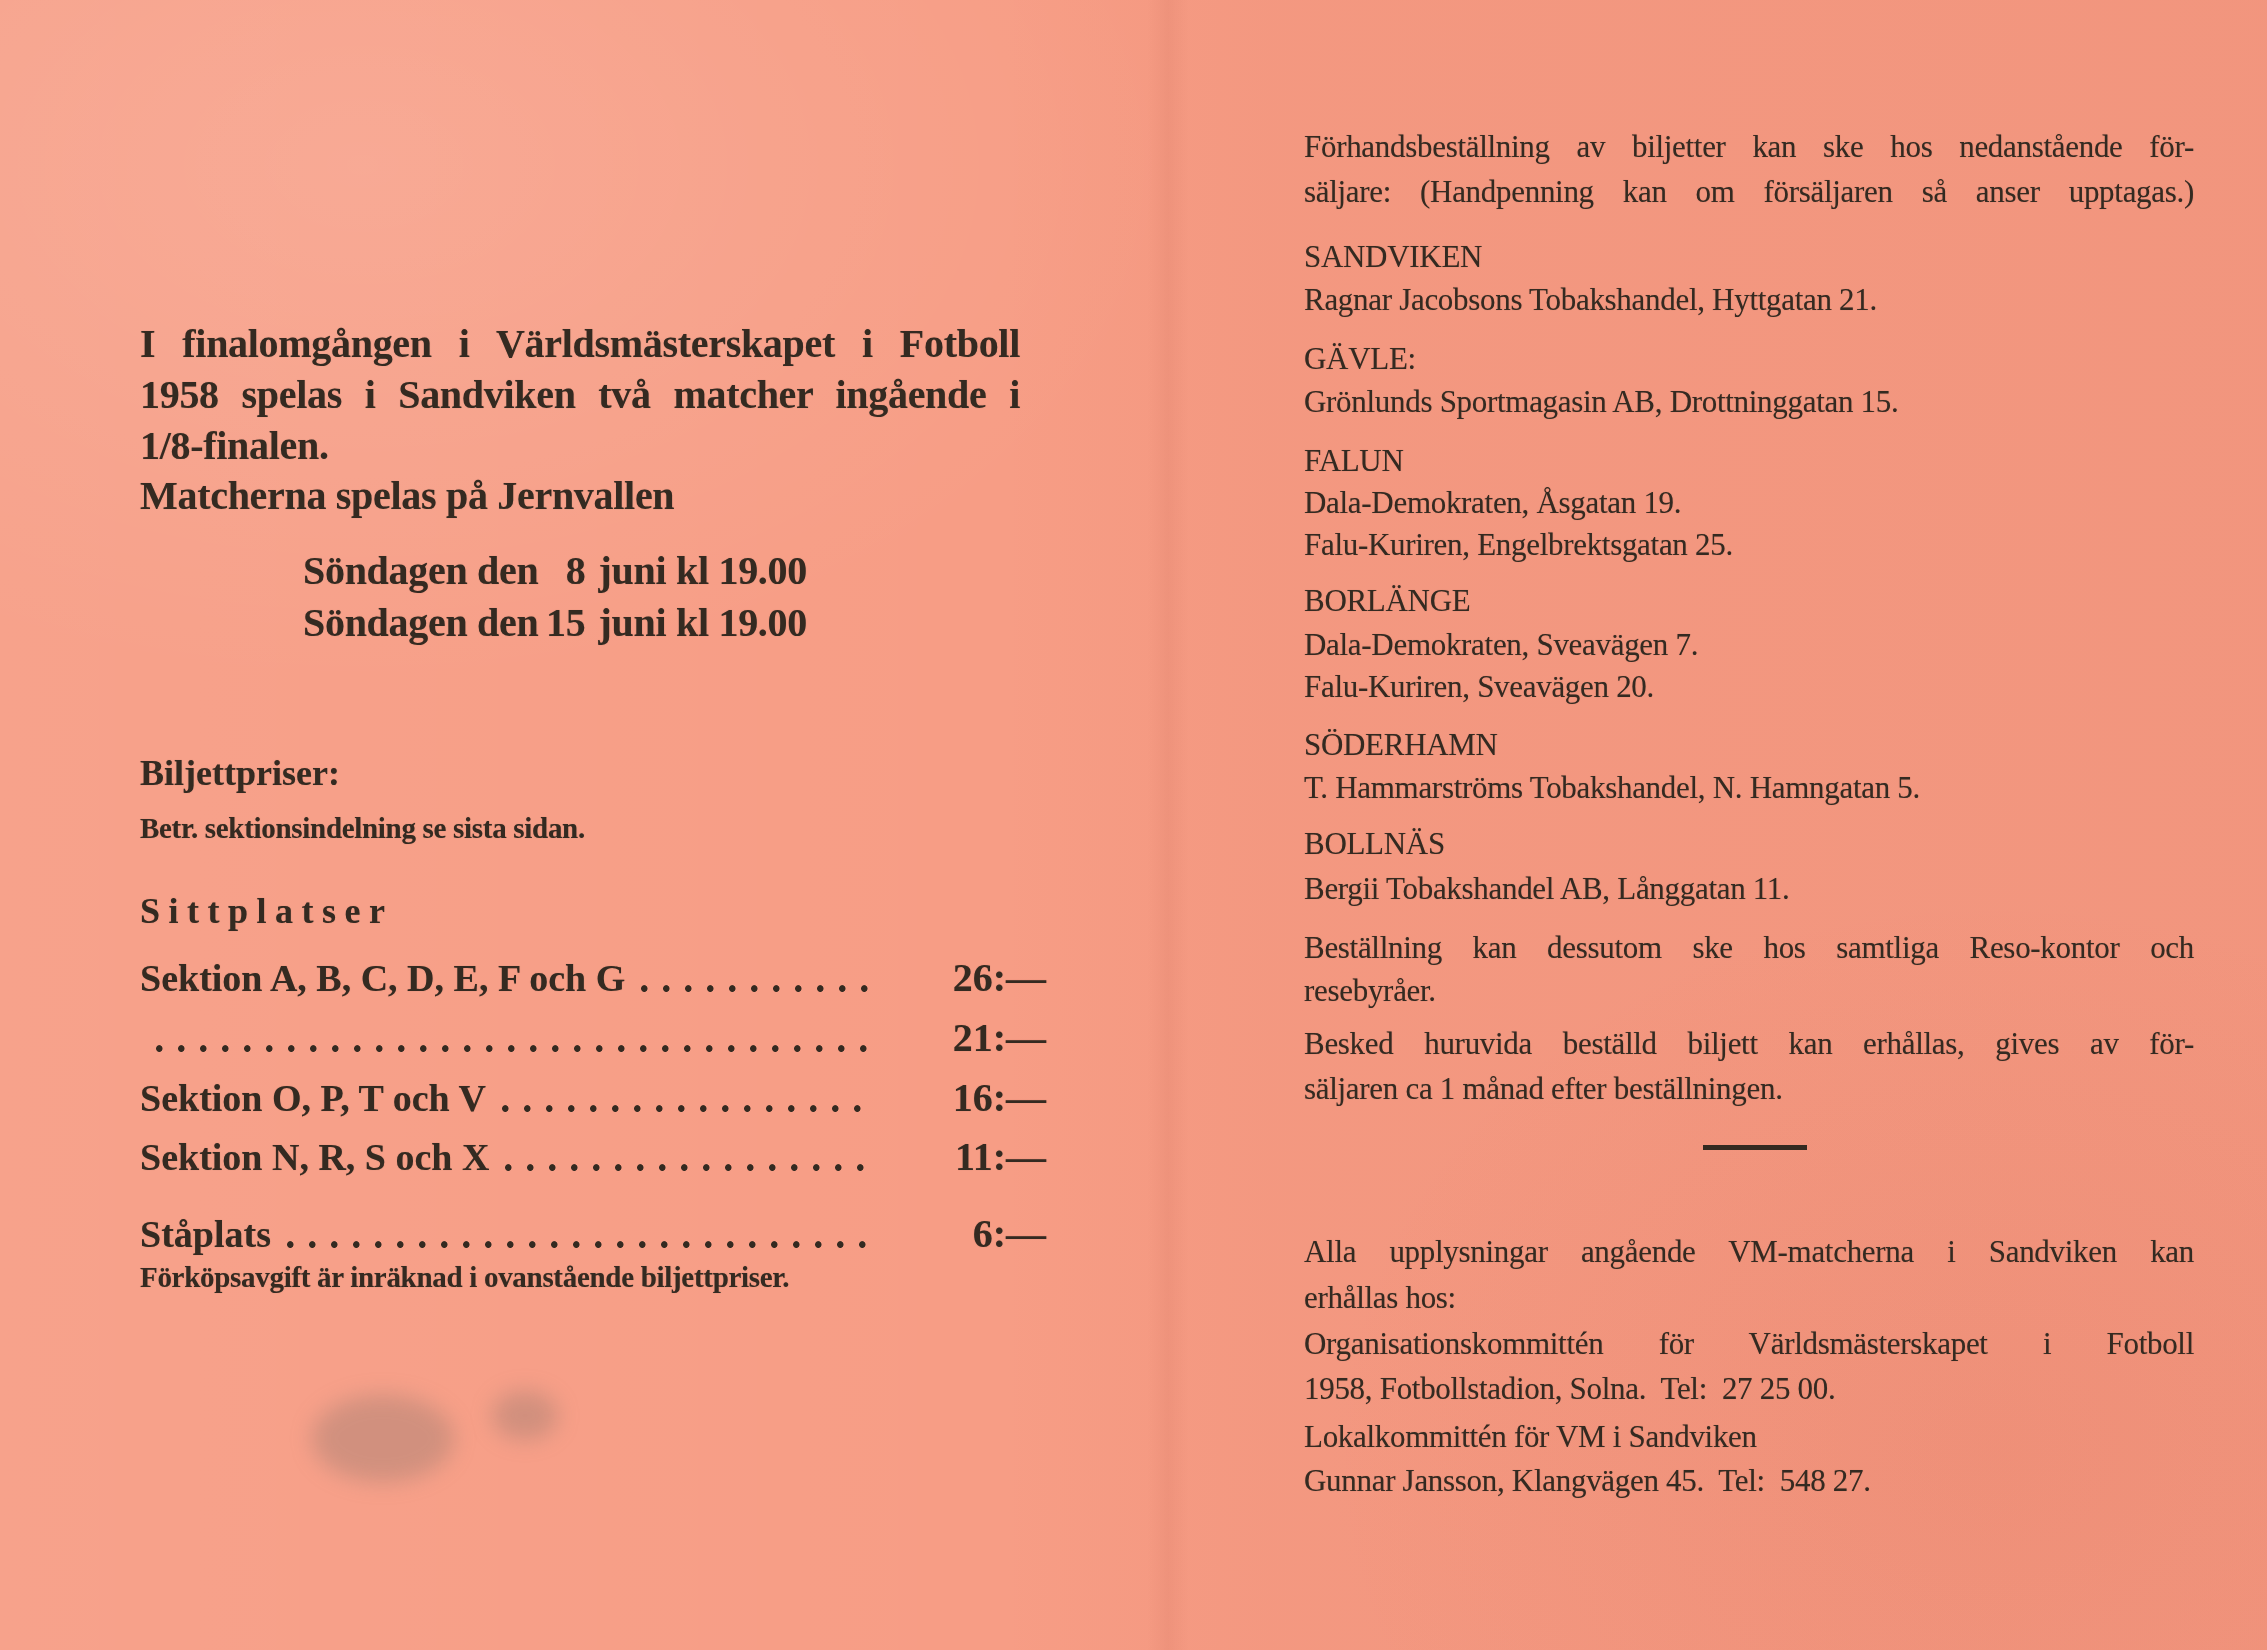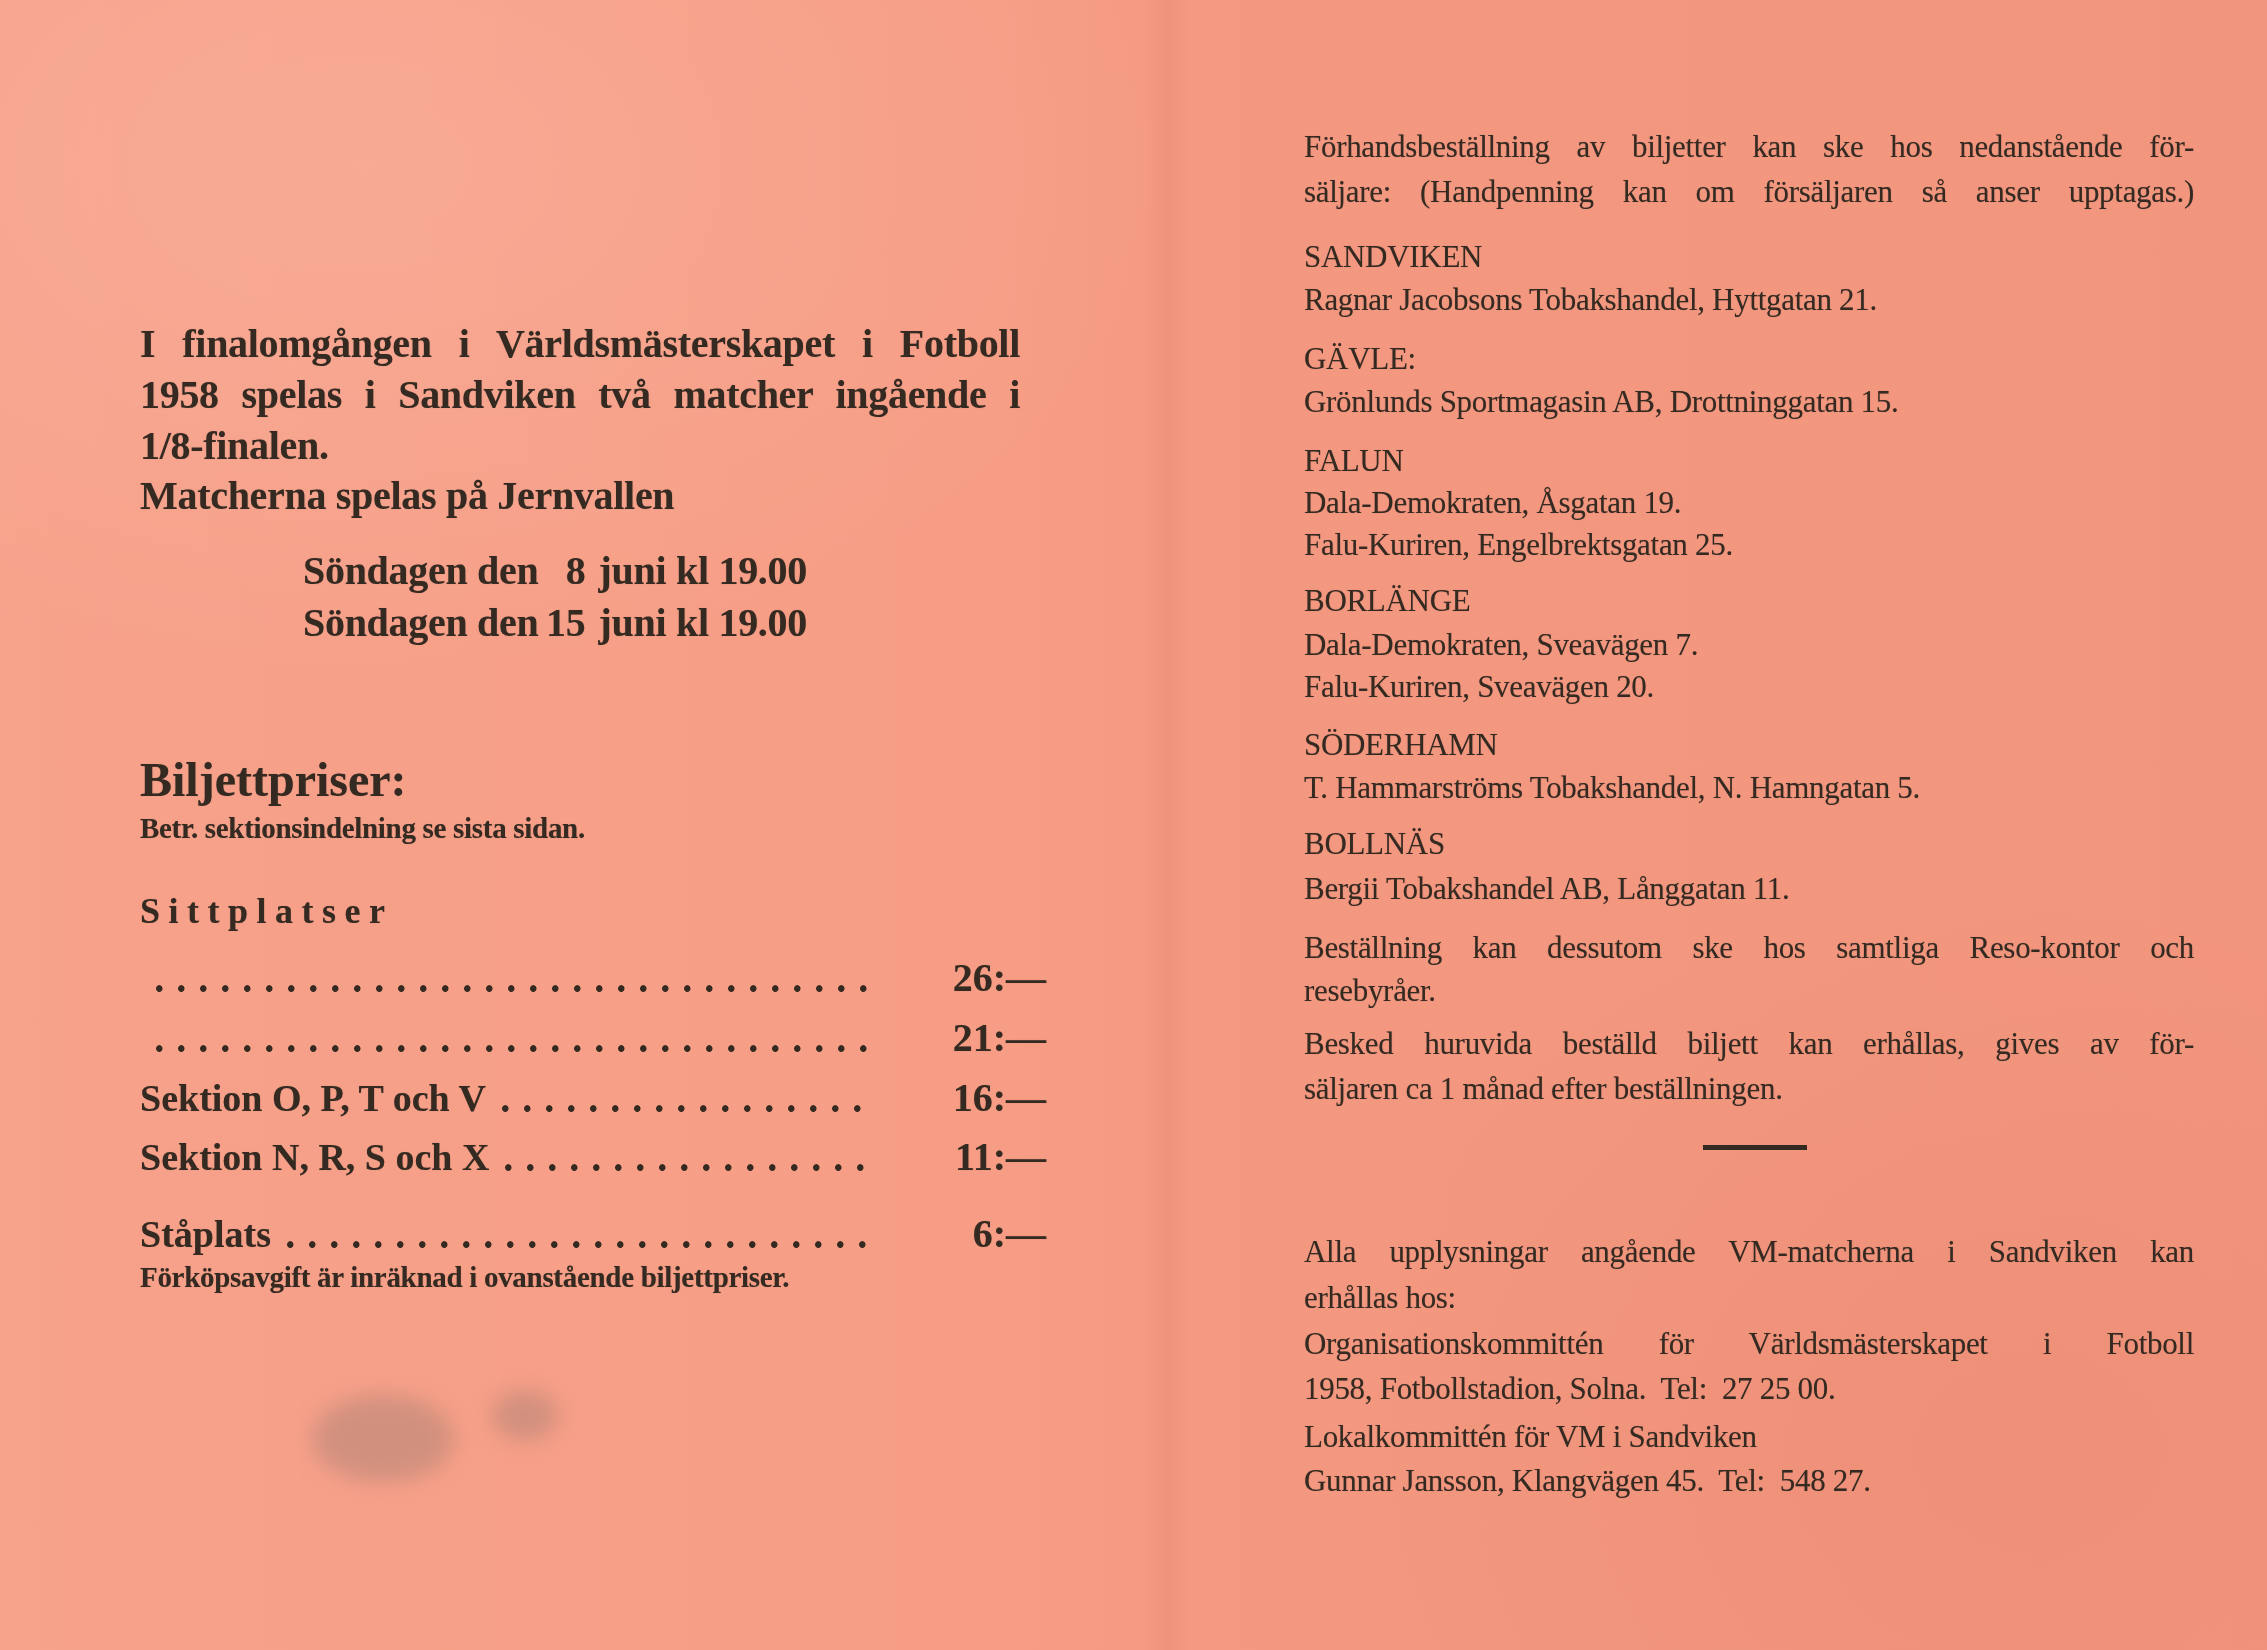--- a/index.html
+++ b/index.html
@@ -27,21 +27,21 @@
   }
   .stain.large { left: 312px; top: 1395px; width: 142px; height: 87px; }
   .stain.small { left: 492px; top: 1391px; width: 66px; height: 49px; }
 
   .line { position: absolute; white-space: nowrap; color: var(--ink);
           text-shadow: 0 0 0.9px rgba(52,42,33,0.35); }
   
   .lp   { left: 140px; width: 880px; font-size: 40px; line-height: 51px;
           font-weight: bold; letter-spacing: -0.3px; }
   .lp-sm{ left: 140px; font-size: 29px; font-weight: bold; letter-spacing: -0.3px; }
-  .lp-h { left: 140px; font-size: 48px; font-weight: bold; }
+  .lp-h { left: 140px; font-size: 36px; font-weight: bold; }
   .spaced { font-size: 36px; letter-spacing: 8.5px; }
   .just { white-space: normal; text-align: justify; text-align-last: justify; }
   .day  { display: inline-block; width: 47px; text-align: right; }
   .rest { margin-left: 13.2px; }
 
   .prow { position: absolute; left: 140px; width: 906px; display: flex;
           align-items: baseline; font-size: 38px; font-weight: bold;
           color: var(--ink); text-shadow: 0 0 0.9px rgba(52,42,33,0.35); }
   .plabel { white-space: nowrap; }
   .dots { flex: 1 1 auto; height: 8.5px; align-self: flex-end;
@@ -76,20 +76,21 @@
   <div class="line lp" style="left:303px; top:597px">
     <span>Söndagen den</span><span class="day">15</span><span class="rest">juni kl 19.00</span>
   </div>
 
   <div class="line lp-h" style="top:752px">Biljettpriser:</div>
   <div class="line lp-sm" style="top:812px">Betr. sektionsindelning se sista sidan.</div>
 
   <div class="line lp-h spaced" style="top:890px">Sittplatser</div>
 
   <div class="prow" style="top:944px">
+    <span class="plabel">Sektion A, B, C, D, E, F och G</span>
     <span class="dots"></span>
     <span class="pprice">26:—</span>
   </div>
   <div class="prow" style="top:1004px">
     <span class="dots"></span>
     <span class="pprice">21:—</span>
   </div>
   <div class="prow" style="top:1064px">
     <span class="plabel">Sektion O, P, T och V</span>
     <span class="dots"></span>

